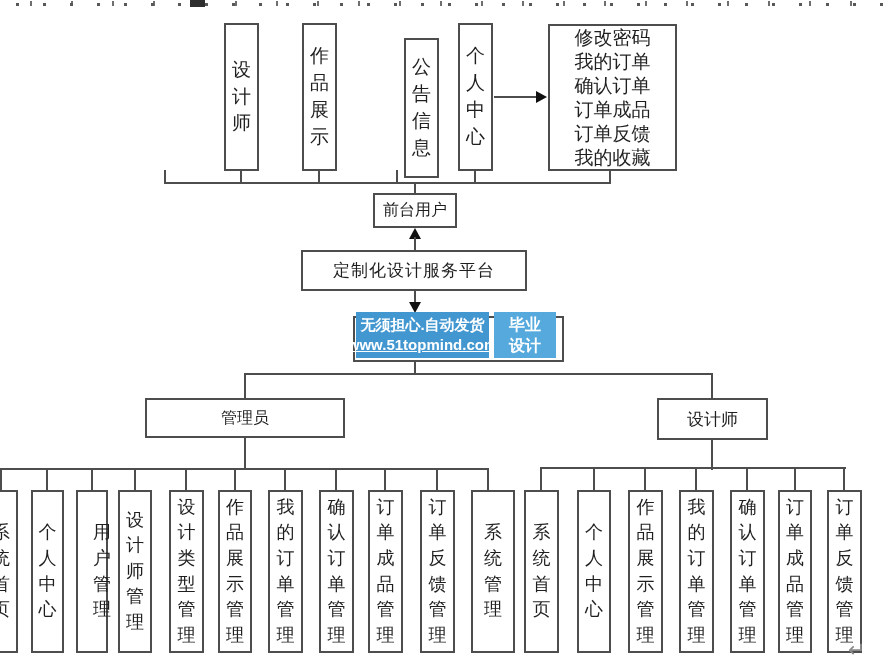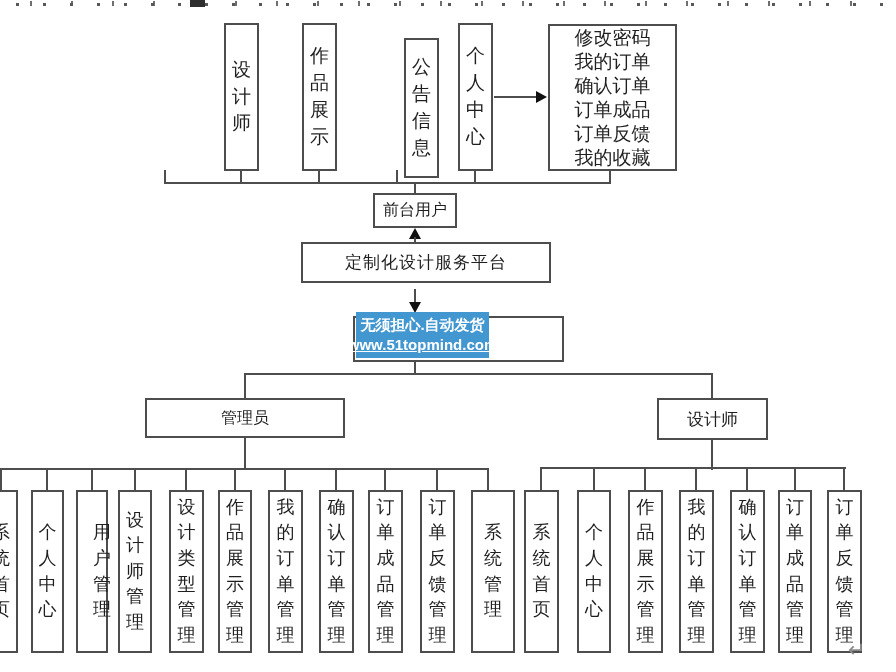--- a/index.html
+++ b/index.html
@@ -108,33 +108,35 @@
 
   <div class="vline" style="left:414px; top:184px; height:9px;"></div>
 
   <div class="nodebox" style="left:373px; top:193px; width:84px; height:35px;">
     <div class="hlabel">前台用户</div>
   </div>
 
   <div class="arr arr-up" style="left:409px; top:228px;"></div>
   <div class="vline" style="left:414px; top:237px; height:14px;"></div>
 
-  <div class="nodebox" style="left:301px; top:242px; width:250px; height:41px;">
+  <div class="nodebox" style="left:301px; top:250px; width:226px; height:41px;">
     <div class="hlabel" style="font-size:17px; letter-spacing:1px;">定制化设计服务平台</div>
   </div>
 
   <div class="vline" style="left:414px; top:289px; height:14px;"></div>
   <div class="arr arr-down" style="left:409px; top:302px;"></div>
 
   <div class="nodebox" style="left:353px; top:316px; width:211px; height:46px;"></div>
 
   <div class="wm-main">
     <div class="wm-line1">无须担心.自动发货</div>
     <div class="wm-line2">www.51topmind.com</div>
   </div>
+  <div class="wm-badge">毕业
+设计</div>
 
   <div class="vline" style="left:414px; top:362px; height:13px;"></div>
   <div class="hline" style="left:244px; top:373px; width:469px;"></div>
   <div class="vline" style="left:244px; top:375px; height:23px;"></div>
   <div class="vline" style="left:711px; top:375px; height:23px;"></div>
 
   <div class="nodebox" style="left:145px; top:398px; width:200px; height:40px;">
     <div class="hlabel">管理员</div>
   </div>
   <div class="nodebox" style="left:657px; top:398px; width:111px; height:42px;">

